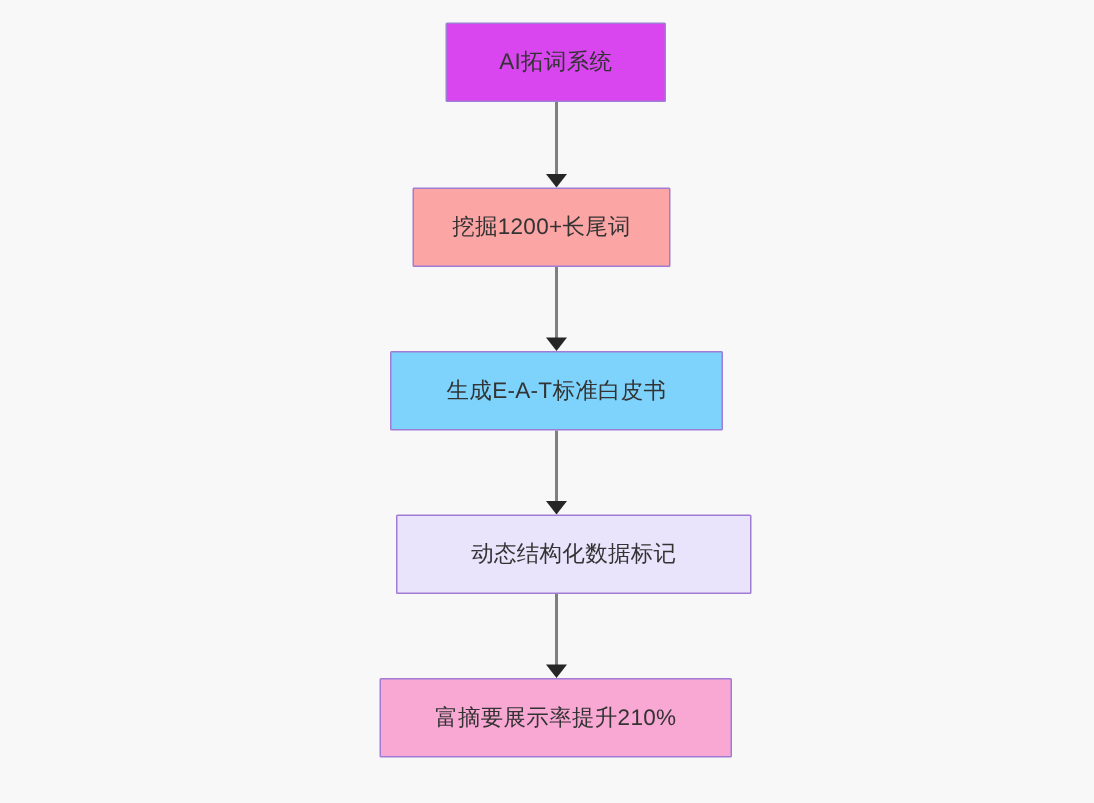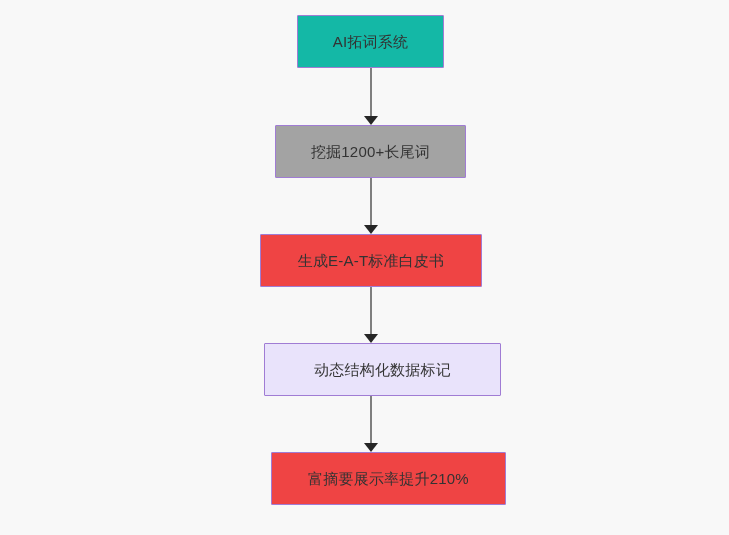--- a/index.html
+++ b/index.html
@@ -75,28 +75,28 @@
       <div class="edge-head" style="top: 47px; border-top-color: rgb(38, 38, 38);"></div>
     </div>
     <div class="edge" style="top: 287px; height: 56px;">
       <div class="edge-line" style="height: 48px; background: rgb(127, 127, 127);"></div>
       <div class="edge-head" style="top: 47px; border-top-color: rgb(38, 38, 38);"></div>
     </div>
     <div class="edge" style="top: 396px; height: 56px;">
       <div class="edge-line" style="height: 48px; background: rgb(127, 127, 127);"></div>
       <div class="edge-head" style="top: 47px; border-top-color: rgb(38, 38, 38);"></div>
     </div>
-    <div class="node" style="left: 297px; top: 15px; width: 147px; background: #14b8a6; border-color: rgb(160, 124, 212); color: rgb(51, 51, 51);">
+    <div class="node" style="left: 297px; top: 15px; width: 147px; background: #d946ef; border-color: rgb(160, 124, 212); color: rgb(51, 51, 51);">
       <span class="node-label">AI拓词系统</span>
     </div>
-    <div class="node" style="left: 275px; top: 125px; width: 191px; background: #a3a3a3; border-color: rgb(160, 124, 212); color: rgb(51, 51, 51);">
+    <div class="node" style="left: 275px; top: 125px; width: 172px; background: #fca5a5; border-color: rgb(160, 124, 212); color: rgb(51, 51, 51);">
       <span class="node-label">挖掘1200+长尾词</span>
     </div>
-    <div class="node" style="left: 260px; top: 234px; width: 222px; background: #ef4444; border-color: rgb(160, 124, 212); color: rgb(51, 51, 51);">
+    <div class="node" style="left: 260px; top: 234px; width: 222px; background: #7dd3fc; border-color: rgb(160, 124, 212); color: rgb(51, 51, 51);">
       <span class="node-label">生成E-A-T标准白皮书</span>
     </div>
     <div class="node" style="left: 264px; top: 343px; width: 237px; background: rgb(233, 227, 251); border-color: rgb(160, 124, 212); color: rgb(51, 51, 51);">
       <span class="node-label">动态结构化数据标记</span>
     </div>
-    <div class="node" style="left: 253px; top: 452px; width: 235px; background: #ef4444; border-color: rgb(160, 124, 212); color: rgb(51, 51, 51); margin-left: 18px;">
+    <div class="node" style="left: 253px; top: 452px; width: 235px; background: #f9a8d4; border-color: rgb(160, 124, 212); color: rgb(51, 51, 51);">
       <span class="node-label">富摘要展示率提升210%</span>
     </div>
   </div>
 
 </body></html>

